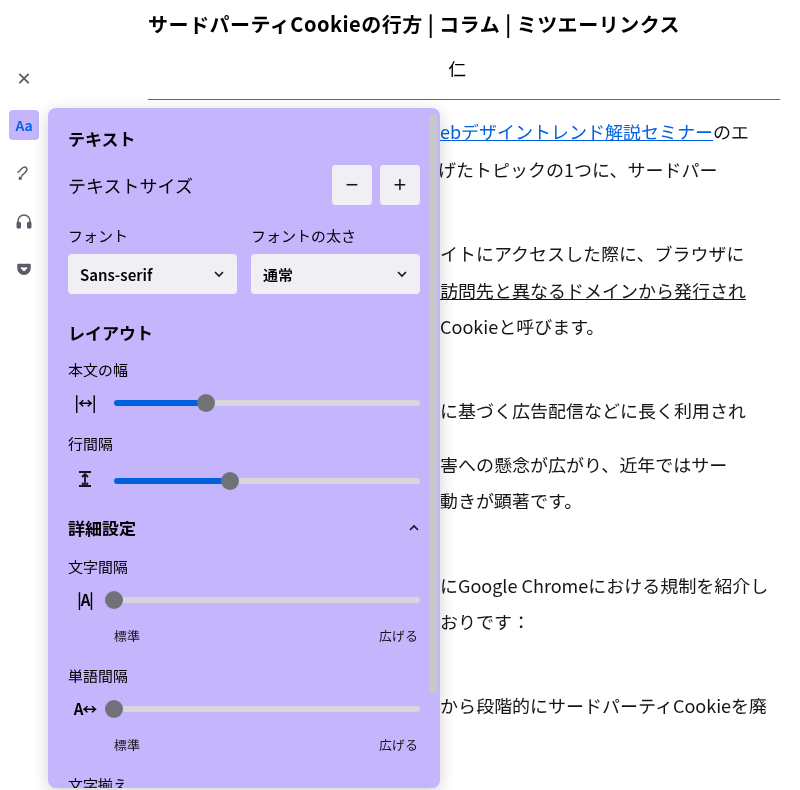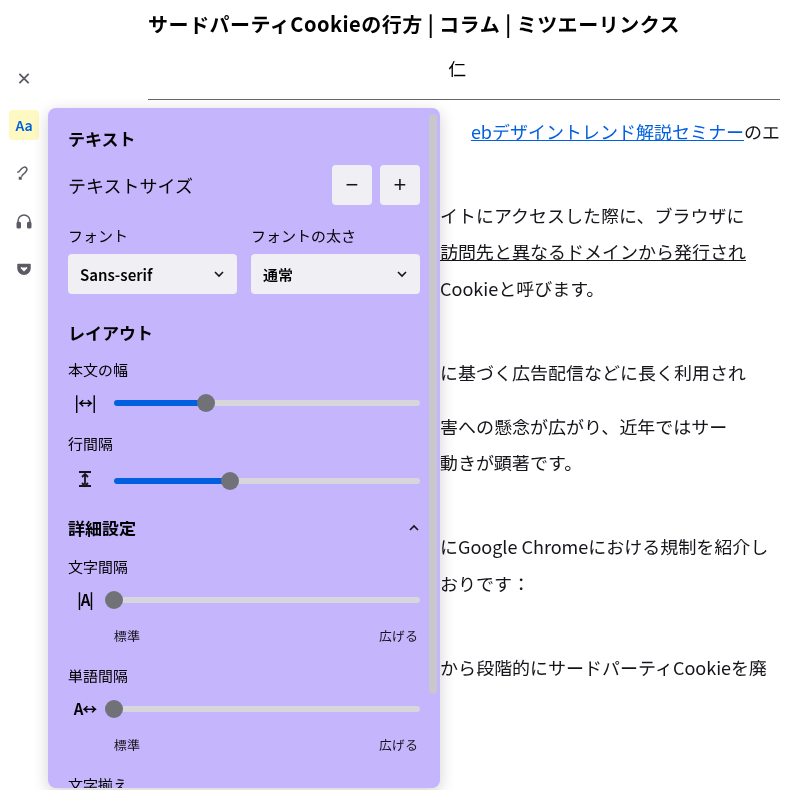--- a/index.html
+++ b/index.html
@@ -28,21 +28,21 @@
     width: 30px;
     height: 30px;
     display: flex;
     align-items: center;
     justify-content: center;
     border-radius: 4px;
     cursor: pointer;
     color: #5b5b66;
   }
   .sidebar-btn.active {
-    background: #fef9c3;
+    background: #c4b5fd;
     color: #0060df;
   }
   .close-btn {
     font-size: 18px;
     font-weight: 300;
   }
   .content-area {
     flex: 1;
     position: relative;
     padding: 0 20px 0 100px;
@@ -220,21 +220,22 @@
           <path d="M4 4h16a2 2 0 0 1 2 2v5a10 10 0 0 1-20 0V6a2 2 0 0 1 2-2zm4 6 4 4 4-4" stroke="#fff" stroke-width="2" fill="currentColor"></path>
         </svg>
     </div>
   </div>
 
   <div class="content-area">
     <h1 class="article-title">サードパーティCookieの行方 | コラム | ミツエーリンクス</h1>
     <div class="author" style="padding-left:300px;">仁</div>
     <hr class="hr">
     <div class="article-body">
-      <p style="padding-left:292px;text-align:right;"><a href="#">ebデザイントレンド解説セミナー</a><span>のエ</span></p>
+      <p style="padding-left:292px;"><a href="#">ebデザイントレンド解説セミナー</a><span>のエ</span></p>
+      <p style="padding-left:290px;margin-top:4px;">げたトピックの1つに、サードパー</p>
       <p style="padding-left:292px;margin-top:50px;">イトにアクセスした際に、ブラウザに</p>
       <p style="padding-left:292px;margin-top:2px;text-decoration:underline;">訪問先と異なるドメインから発行され</p>
       <p style="padding-left:292px;margin-top:2px;">Cookieと呼びます。</p>
       <p style="padding-left:292px;margin-top:50px;">に基づく広告配信などに長く利用され</p>
       <p style="padding-left:292px;margin-top:20px;">害への懸念が広がり、近年ではサー</p>
       <p style="padding-left:292px;margin-top:2px;">動きが顕著です。</p>
       <p style="padding-left:292px;margin-top:50px;">にGoogle Chromeにおける規制を紹介し</p>
       <p style="padding-left:292px;margin-top:2px;">おりです：</p>
       <p style="padding-left:292px;margin-top:50px;">から段階的にサードパーティCookieを廃</p>
     </div>

